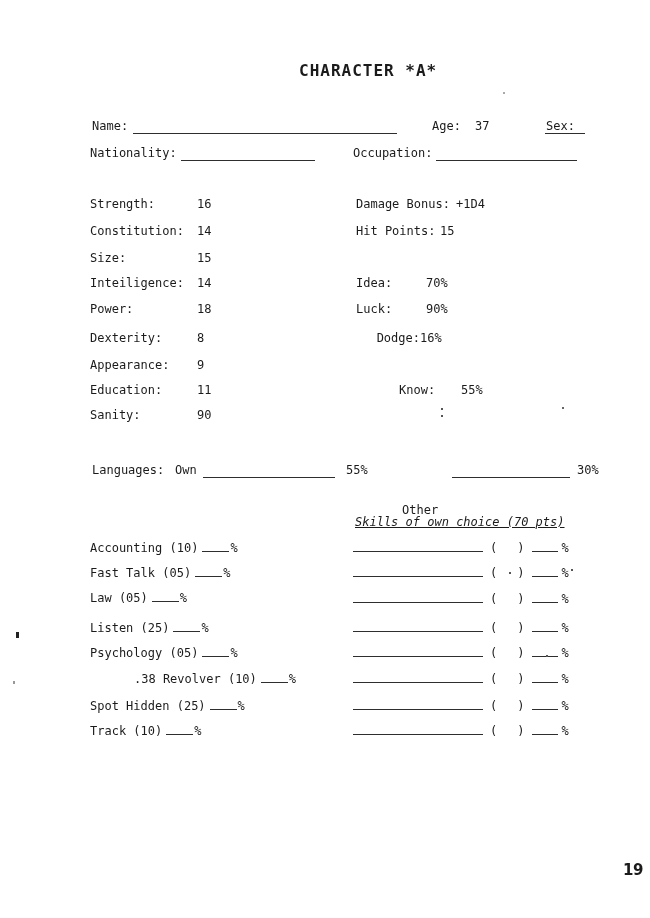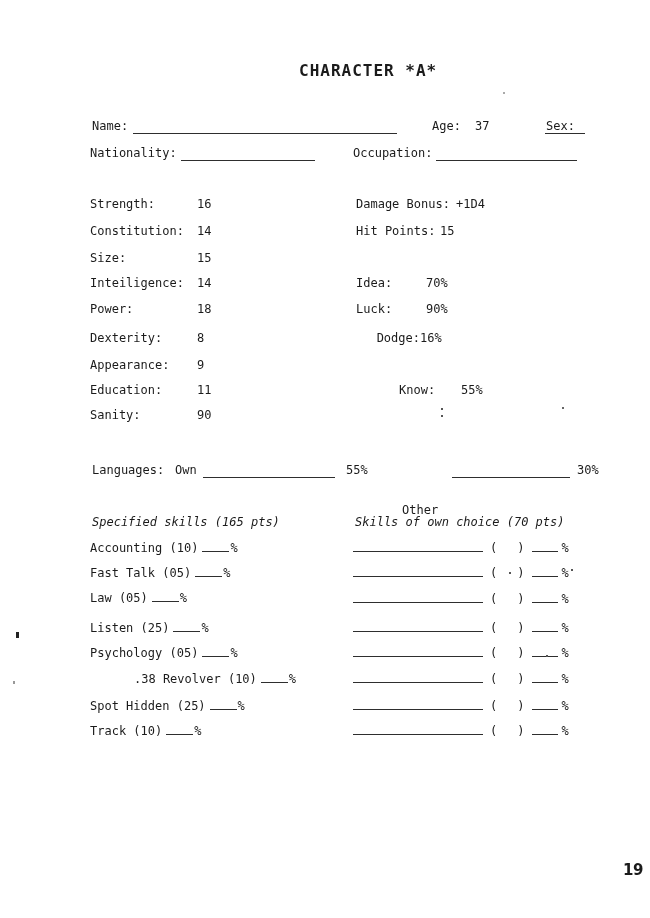--- a/index.html
+++ b/index.html
@@ -67,22 +67,21 @@
   <div class="drow" style="top:383px;"><span class="lbl" style="width:62px;padding-left:43px;">Know:</span><span>55%</span></div>
 
   <div class="abs" style="left:92px;top:463px;">Languages:</div>
   <div class="abs" style="left:175px;top:463px;">Own</div>
   <div class="uline" style="left:203px;top:464px;width:132px;"></div>
   <div class="abs" style="left:346px;top:463px;">55%</div>
   <div class="abs" style="left:402px;top:463px;margin-top:40px;">Other</div>
   <div class="uline" style="left:452px;top:464px;width:118px;"></div>
   <div class="abs" style="left:577px;top:463px;">30%</div>
 
-  <div class="abs skhdr" style="left:92px;top:515px;">Specified skills (165 pts)</div>
-  <div class="abs skhdr" style="left:355px;top:515px;">Skills of own choice (70 pts)</div>
+  <div class="abs skhdr" style="left:355px;top:515px;text-decoration:underline;">Skills of own choice (70 pts)</div>
 
   <div class="sk-l" style="top:540px;"><span>Accounting (10)</span><span class="blank short"></span><span>%</span></div>
   <div class="sk-l" style="top:565px;"><span>Fast Talk (05)</span><span class="blank short"></span><span>%</span></div>
   <div class="sk-l" style="top:590px;"><span>Law (05)</span><span class="blank short"></span><span>%</span></div>
   <div class="sk-l" style="top:620px;"><span>Listen (25)</span><span class="blank short"></span><span>%</span></div>
   <div class="sk-l" style="top:645px;"><span>Psychology (05)</span><span class="blank short"></span><span>%</span></div>
   <div class="sk-l" style="top:671px;margin-left:44px;"><span>.38 Revolver (10)</span><span class="blank short"></span><span>%</span></div>
   <div class="sk-l" style="top:698px;"><span>Spot Hidden (25)</span><span class="blank short"></span><span>%</span></div>
   <div class="sk-l" style="top:723px;"><span>Track (10)</span><span class="blank short"></span><span>%</span></div>
 

